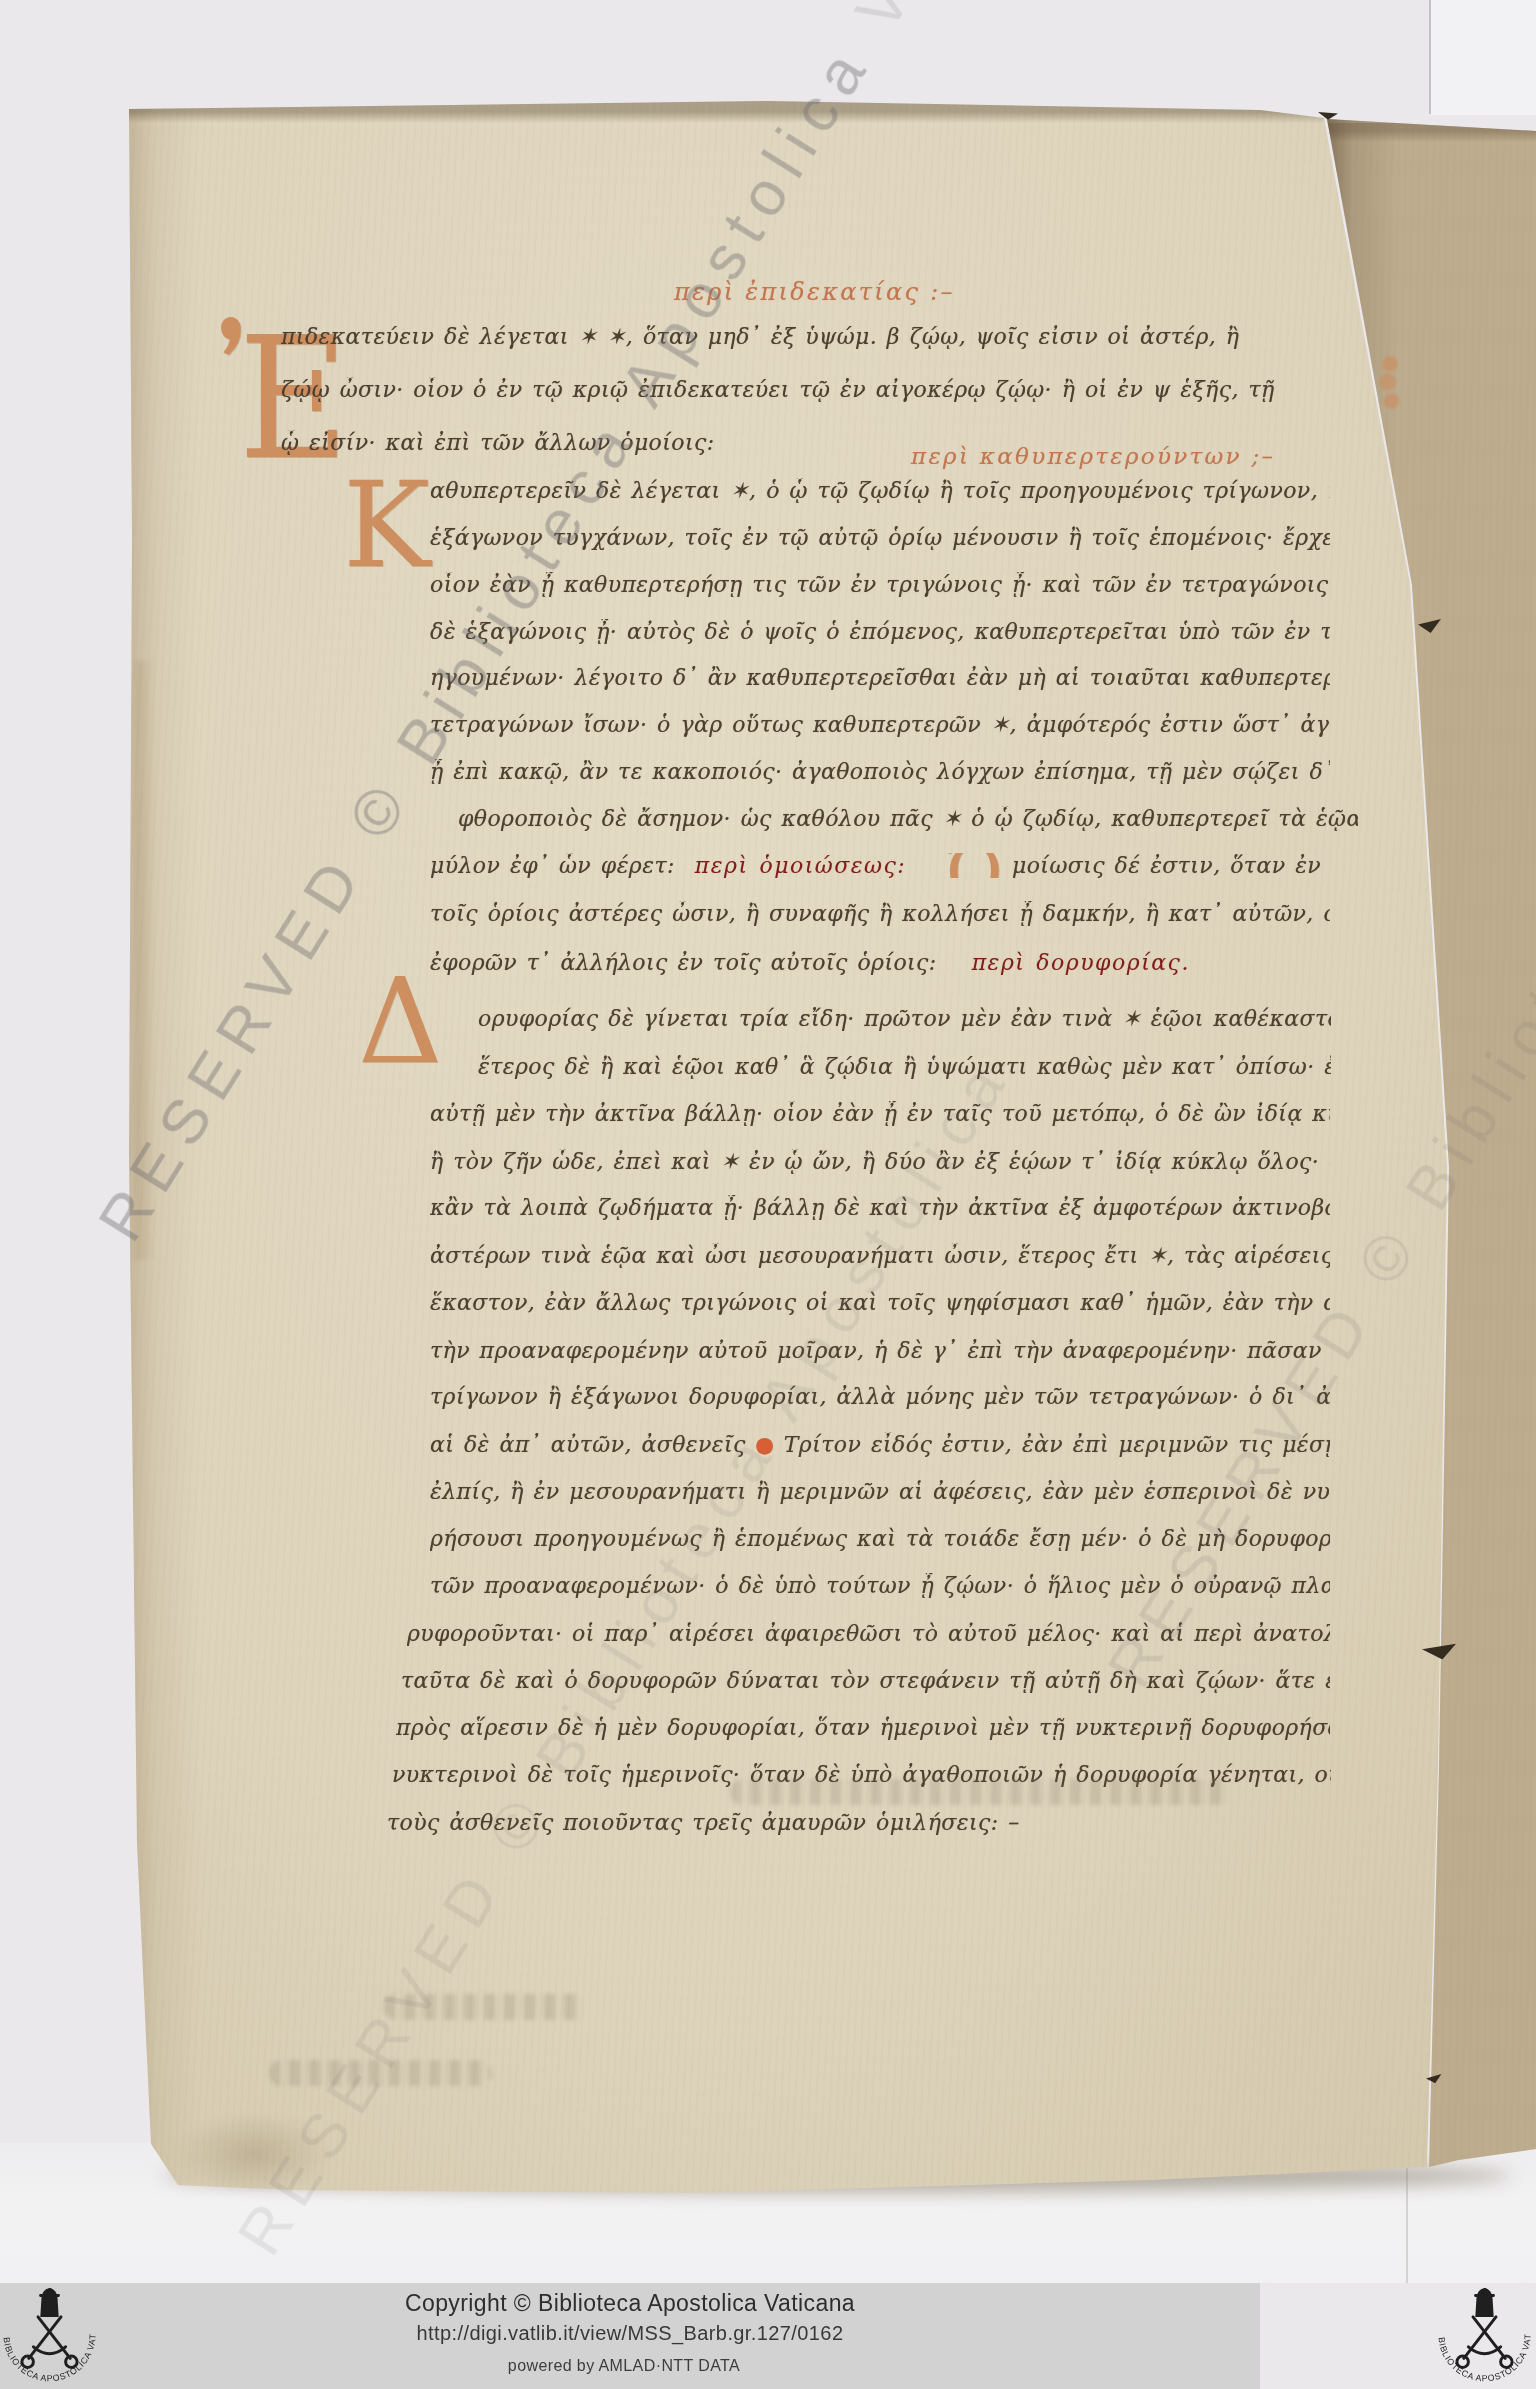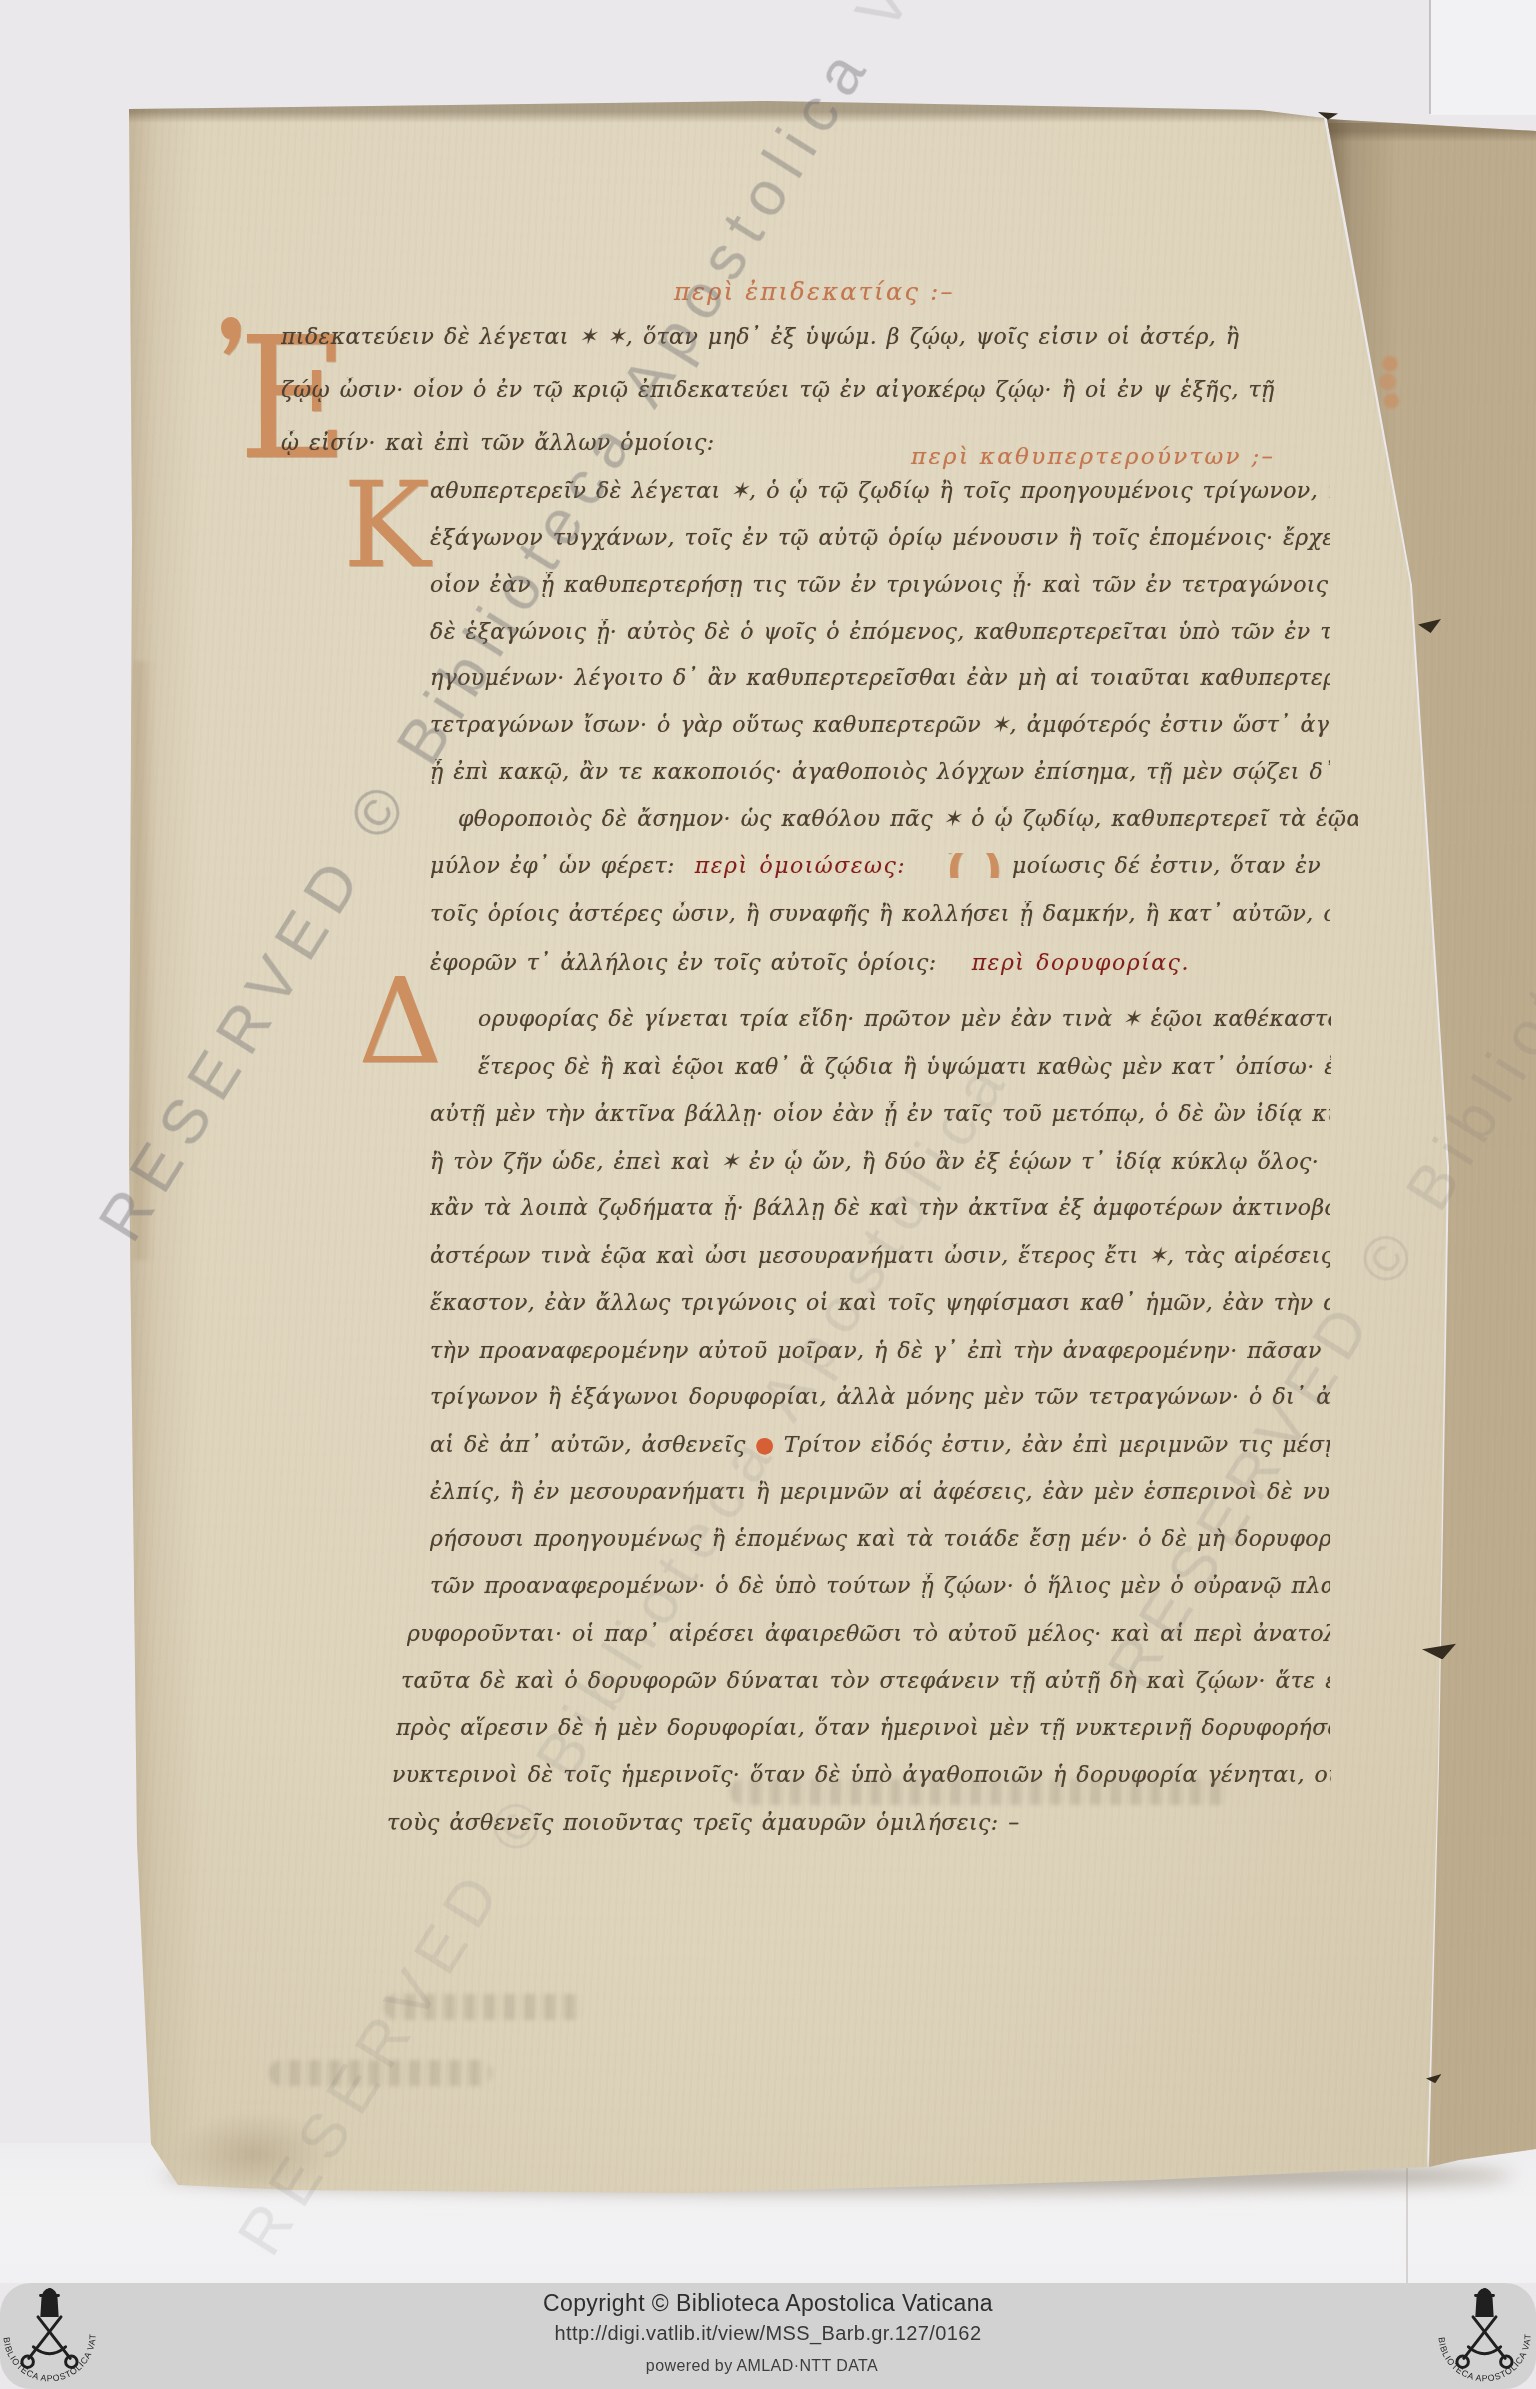--- a/index.html
+++ b/index.html
@@ -74,21 +74,21 @@
       background:repeating-linear-gradient(90deg,rgba(130,118,98,.45) 0 10.8px,rgba(130,118,98,.05) 10.8px 20px);}
   
   .wm{position:absolute;white-space:nowrap;font-family:"Liberation Sans",sans-serif;
       font-size:63px;letter-spacing:12.3px;color:#6f6d70;transform:rotate(-58deg);
       transform-origin:0 50%;filter:blur(0.5px);}
   .wm .tail{opacity:.4;}
   .wm.a{left:114px;top:1198px;opacity:.40;}
   .wm.b{left:1123px;top:1644px;opacity:.15;}
   .wm.c{left:253px;top:2212px;opacity:.12;}
   
-  .footer{position:absolute;left:0;top:2283px;width:1536px;height:106px;background:#d3d2d2;border-radius:31px;}
+  .footer{position:absolute;left:0;top:2283px;width:1260px;height:106px;background:#d3d2d2;}
   .f-copy{position:absolute;left:0;right:0;top:7px;text-align:center;
       font-size:23px;color:#2e2e2e;letter-spacing:0.4px;}
   .f-url{position:absolute;left:0;right:0;top:39px;text-align:center;
       font-size:20px;color:#383838;letter-spacing:0.4px;}
   .f-pow{position:absolute;left:0;right:12px;top:74px;text-align:center;
       font-size:16px;color:#3d3d3d;letter-spacing:0.4px;}
   .logo{position:absolute;top:2287px;width:115px;height:115px;}
   .logo.l{left:-7.7px;}
   .logo.r{left:1427px;}
 </style>

